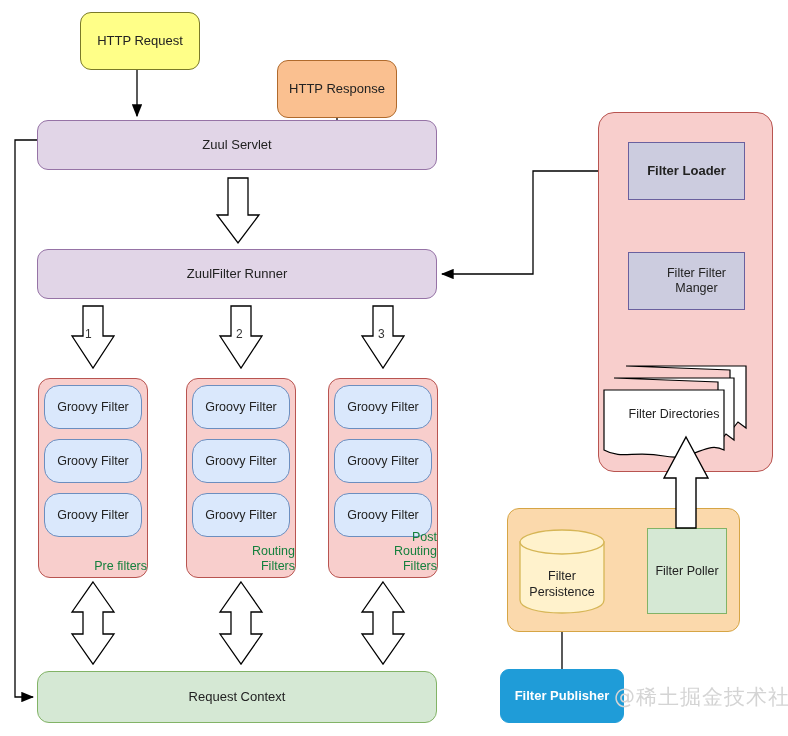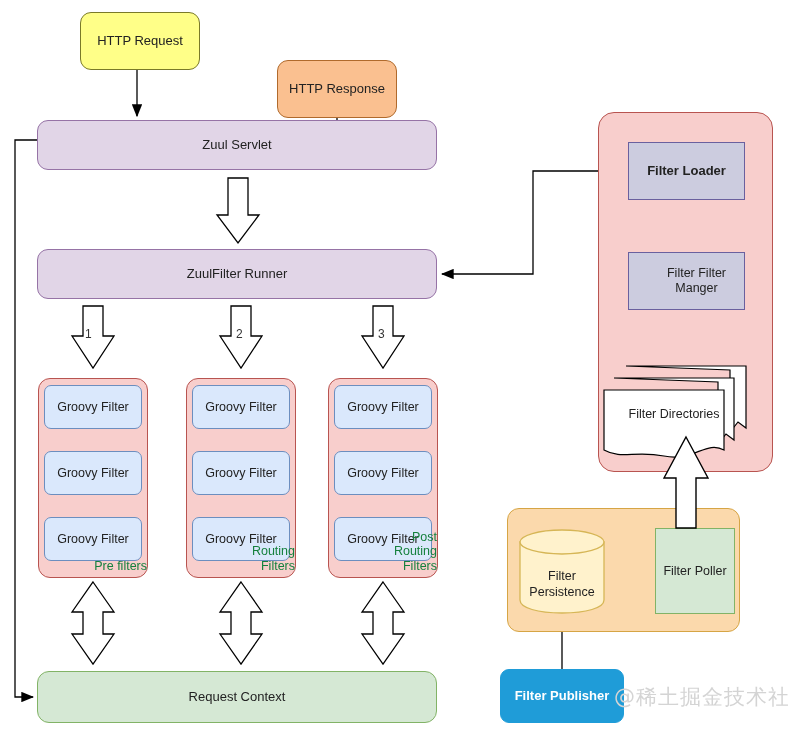--- a/index.html
+++ b/index.html
@@ -41,22 +41,22 @@
 
   .filter-group{
     position:absolute;box-sizing:border-box;
     background:#f8cecc;border:1.4px solid #b85450;border-radius:12px;
     padding:6px 5px 0 5px;
   }
   .fg1{left:38px;top:378px;width:110px;height:200px;}
   .fg2{left:186px;top:378px;width:110px;height:200px;}
   .fg3{left:328px;top:378px;width:110px;height:200px;}
   .groovy{
-    box-sizing:border-box;width:100%;height:44px;margin-bottom:22px;
-    background:#dae8fc;border:1.2px solid #6c8ebf;border-radius:7px;
+    box-sizing:border-box;width:100%;height:44px;margin-bottom:10px;
+    background:#dae8fc;border:1.2px solid #6c8ebf;border-radius:15px;
     display:flex;align-items:center;justify-content:center;
     font-size:12.5px;color:#222;
   }
   .group-label{
     position:absolute;left:0;right:0;bottom:4px;
     font-size:12.5px;color:#15803d;text-align:right;line-height:1.15;margin-left:38px;
   }
 
   .panel-right{
     position:absolute;left:598px;top:112px;width:175px;height:360px;
@@ -85,21 +85,20 @@
     background:#fbd9ac;border:1.4px solid #d6a545;border-radius:12px;
   }
   .n-filter-persistence{
     left:518px;top:528px;width:88px;height:86px;
     font-size:12.5px;z-index:3;
   }
   .n-filter-poller{
     left:647px;top:528px;width:80px;height:86px;
     background:#d5e8d4;border:1.3px solid #82b366;border-radius:0;
     font-size:12.5px;
-    margin-left:8px;
   }
   .n-filter-publisher{
     left:500px;top:669px;width:124px;height:54px;
     background:#1f9cd8;border:1.3px solid #1f9cd8;border-radius:9px;
     color:#ffffff;font-weight:bold;font-size:13px;
   }
 
   .watermark{
     position:absolute;left:614px;top:683px;
     font-size:21px;color:#d4d4d4;letter-spacing:1px;

